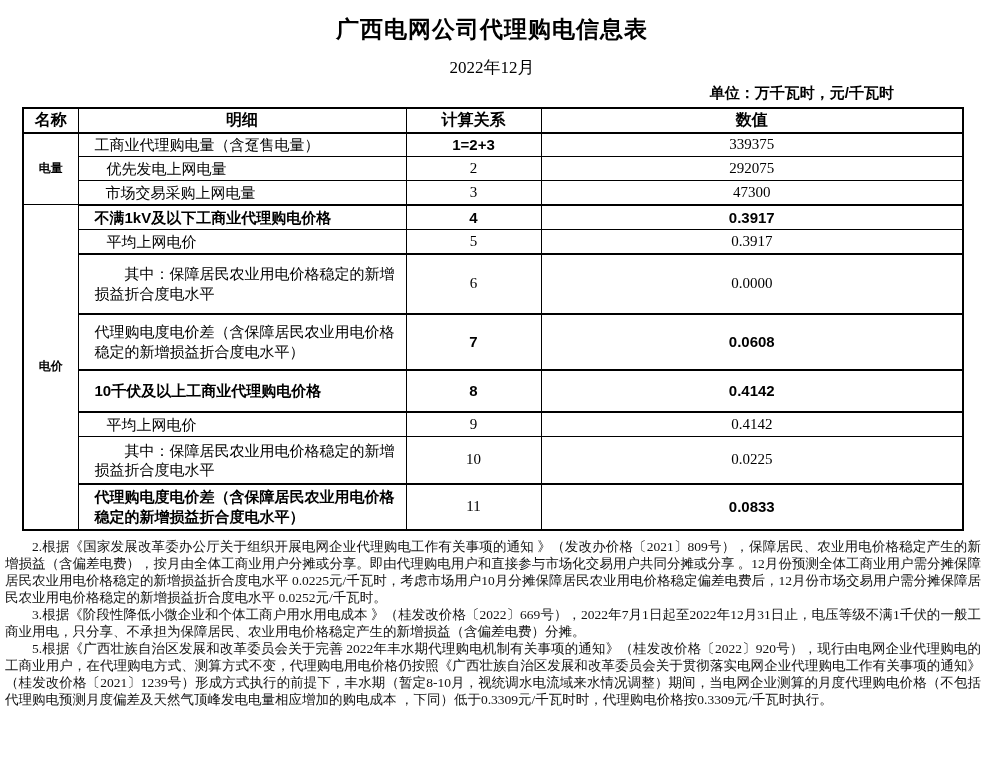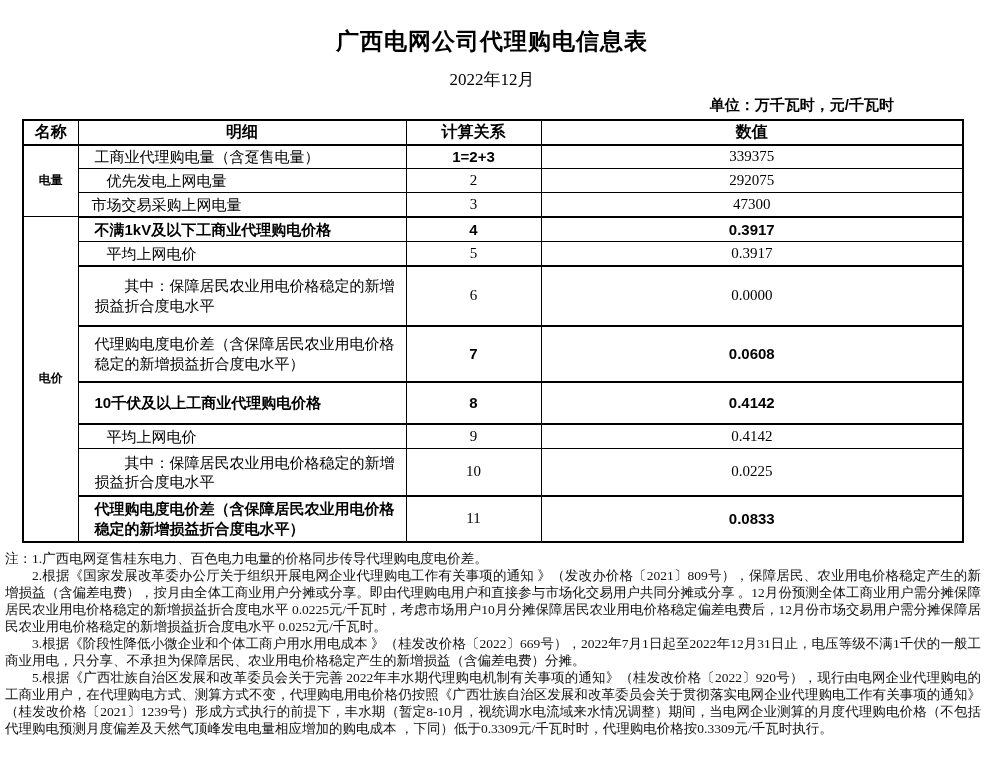--- a/index.html
+++ b/index.html
@@ -4,21 +4,21 @@
 <style>
   html,body{margin:0;padding:0;}
   body{
     width:986px;height:761px;background:#ffffff;color:#000;
     font-family:"Liberation Sans","DejaVu Sans",sans-serif;
     -webkit-font-smoothing:antialiased;
   }
   .page{position:relative;width:986px;height:761px;overflow:hidden;}
 
   .title{
-    margin:0;padding-top:26px;width:940px;margin-left:22px;
+    margin:0;padding-top:14px;width:940px;margin-left:22px;
     text-align:center;font-size:23px;font-weight:bold;letter-spacing:1px;
   }
   .subtitle{
     width:940px;margin-left:22px;margin-top:11px;text-align:center;
     font-family:"Liberation Serif","DejaVu Serif",serif;font-size:17px;
   }
   .unit{
     width:872px;margin-left:22px;margin-top:5px;margin-bottom:4px;
     text-align:right;font-size:15px;font-weight:bold;
   }
@@ -32,21 +32,21 @@
     font-size:15px;line-height:1.3;overflow:hidden;
   }
   .info th{font-size:16px;font-weight:bold;border-bottom-width:2px;text-align:center;}
   tr.h24{height:24px;} tr.h25{height:25px;} tr.h42{height:42px;}
   tr.h46{height:46px;} tr.h47{height:47px;} tr.h56{height:56px;} tr.h60{height:60px;}
   tr.thickb td{border-bottom-width:2px;}
 
   td.group{text-align:center;font-weight:bold;font-size:12px;}
   td.detail{text-align:left;padding-left:16px;}
   td.detail.ind1{padding-left:28px;}
-  td.detail.ind2{padding-left:13px;}
+  td.detail.ind2{padding-left:27px;}
   td.detail.hang{text-indent:2em;}
   td.rel,td.val{
     text-align:center;
     font-family:"Liberation Serif","DejaVu Serif",serif;
   }
   .b{font-weight:bold;}
   td.rel.b,td.val.b,td.detail.b{font-family:"Liberation Sans","DejaVu Sans",sans-serif;}
 
   .notes{
     width:976px;margin:7px 0 0 5px;
@@ -135,19 +135,18 @@
       </tr>
       <tr class="h46">
         <td class="detail b">代理购电度电价差（含保障居民农业用电价格稳定的新增损益折合度电水平）</td>
         <td class="rel">11</td>
         <td class="val b">0.0833</td>
       </tr>
     </tbody>
   </table>
 
   <div class="notes">
-    <p>注：1.广西电网趸售桂东电力、百色电力电量的价格同步传导代理购电度电价差。</p>
     <p class="ind">2.根据《国家发展改革委办公厅关于组织开展电网企业代理购电工作有关事项的通知 》（发改办价格〔2021〕809号），保障居民、农业用电价格稳定产生的新增损益（含偏差电费），按月由全体工商业用户分摊或分享。即由代理购电用户和直接参与市场化交易用户共同分摊或分享 。12月份预测全体工商业用户需分摊保障居民农业用电价格稳定的新增损益折合度电水平 0.0225元/千瓦时，考虑市场用户10月分摊保障居民农业用电价格稳定偏差电费后，12月份市场交易用户需分摊保障居民农业用电价格稳定的新增损益折合度电水平 0.0252元/千瓦时。</p>
     <p class="ind">3.根据《阶段性降低小微企业和个体工商户用水用电成本 》（桂发改价格〔2022〕669号），2022年7月1日起至2022年12月31日止，电压等级不满1千伏的一般工商业用电，只分享、不承担为保障居民、农业用电价格稳定产生的新增损益（含偏差电费）分摊。</p>
     <p class="ind">5.根据《广西壮族自治区发展和改革委员会关于完善 2022年丰水期代理购电机制有关事项的通知》（桂发改价格〔2022〕920号），现行由电网企业代理购电的工商业用户，在代理购电方式、测算方式不变，代理购电用电价格仍按照《广西壮族自治区发展和改革委员会关于贯彻落实电网企业代理购电工作有关事项的通知》（桂发改价格〔2021〕1239号）形成方式执行的前提下，丰水期（暂定8-10月，视统调水电流域来水情况调整）期间，当电网企业测算的月度代理购电价格（不包括代理购电预测月度偏差及天然气顶峰发电电量相应增加的购电成本 ，下同）低于0.3309元/千瓦时时，代理购电价格按0.3309元/千瓦时执行。</p>
   </div>
 
 </div>
 
 </body></html>

